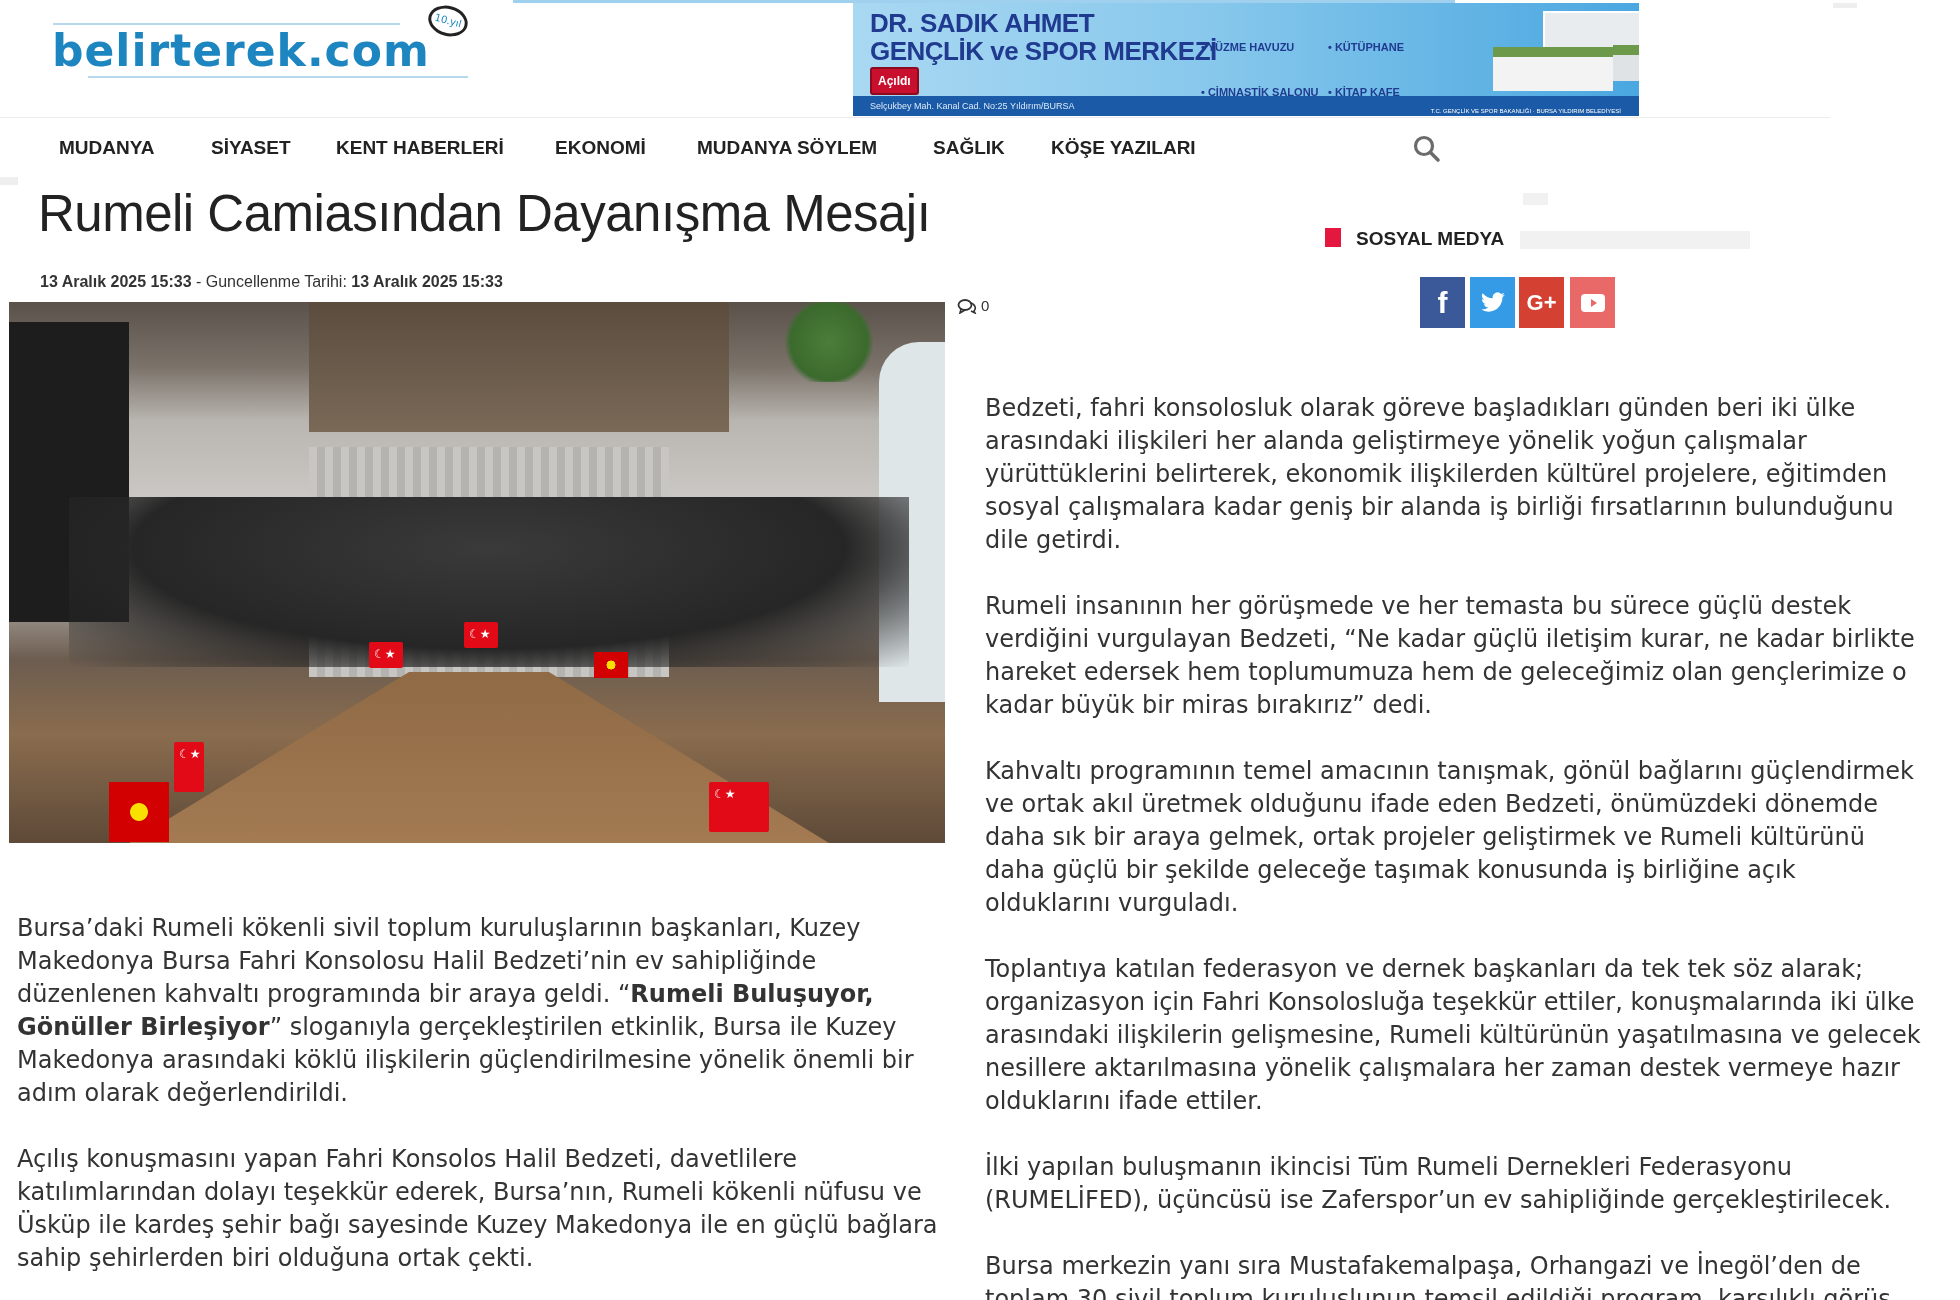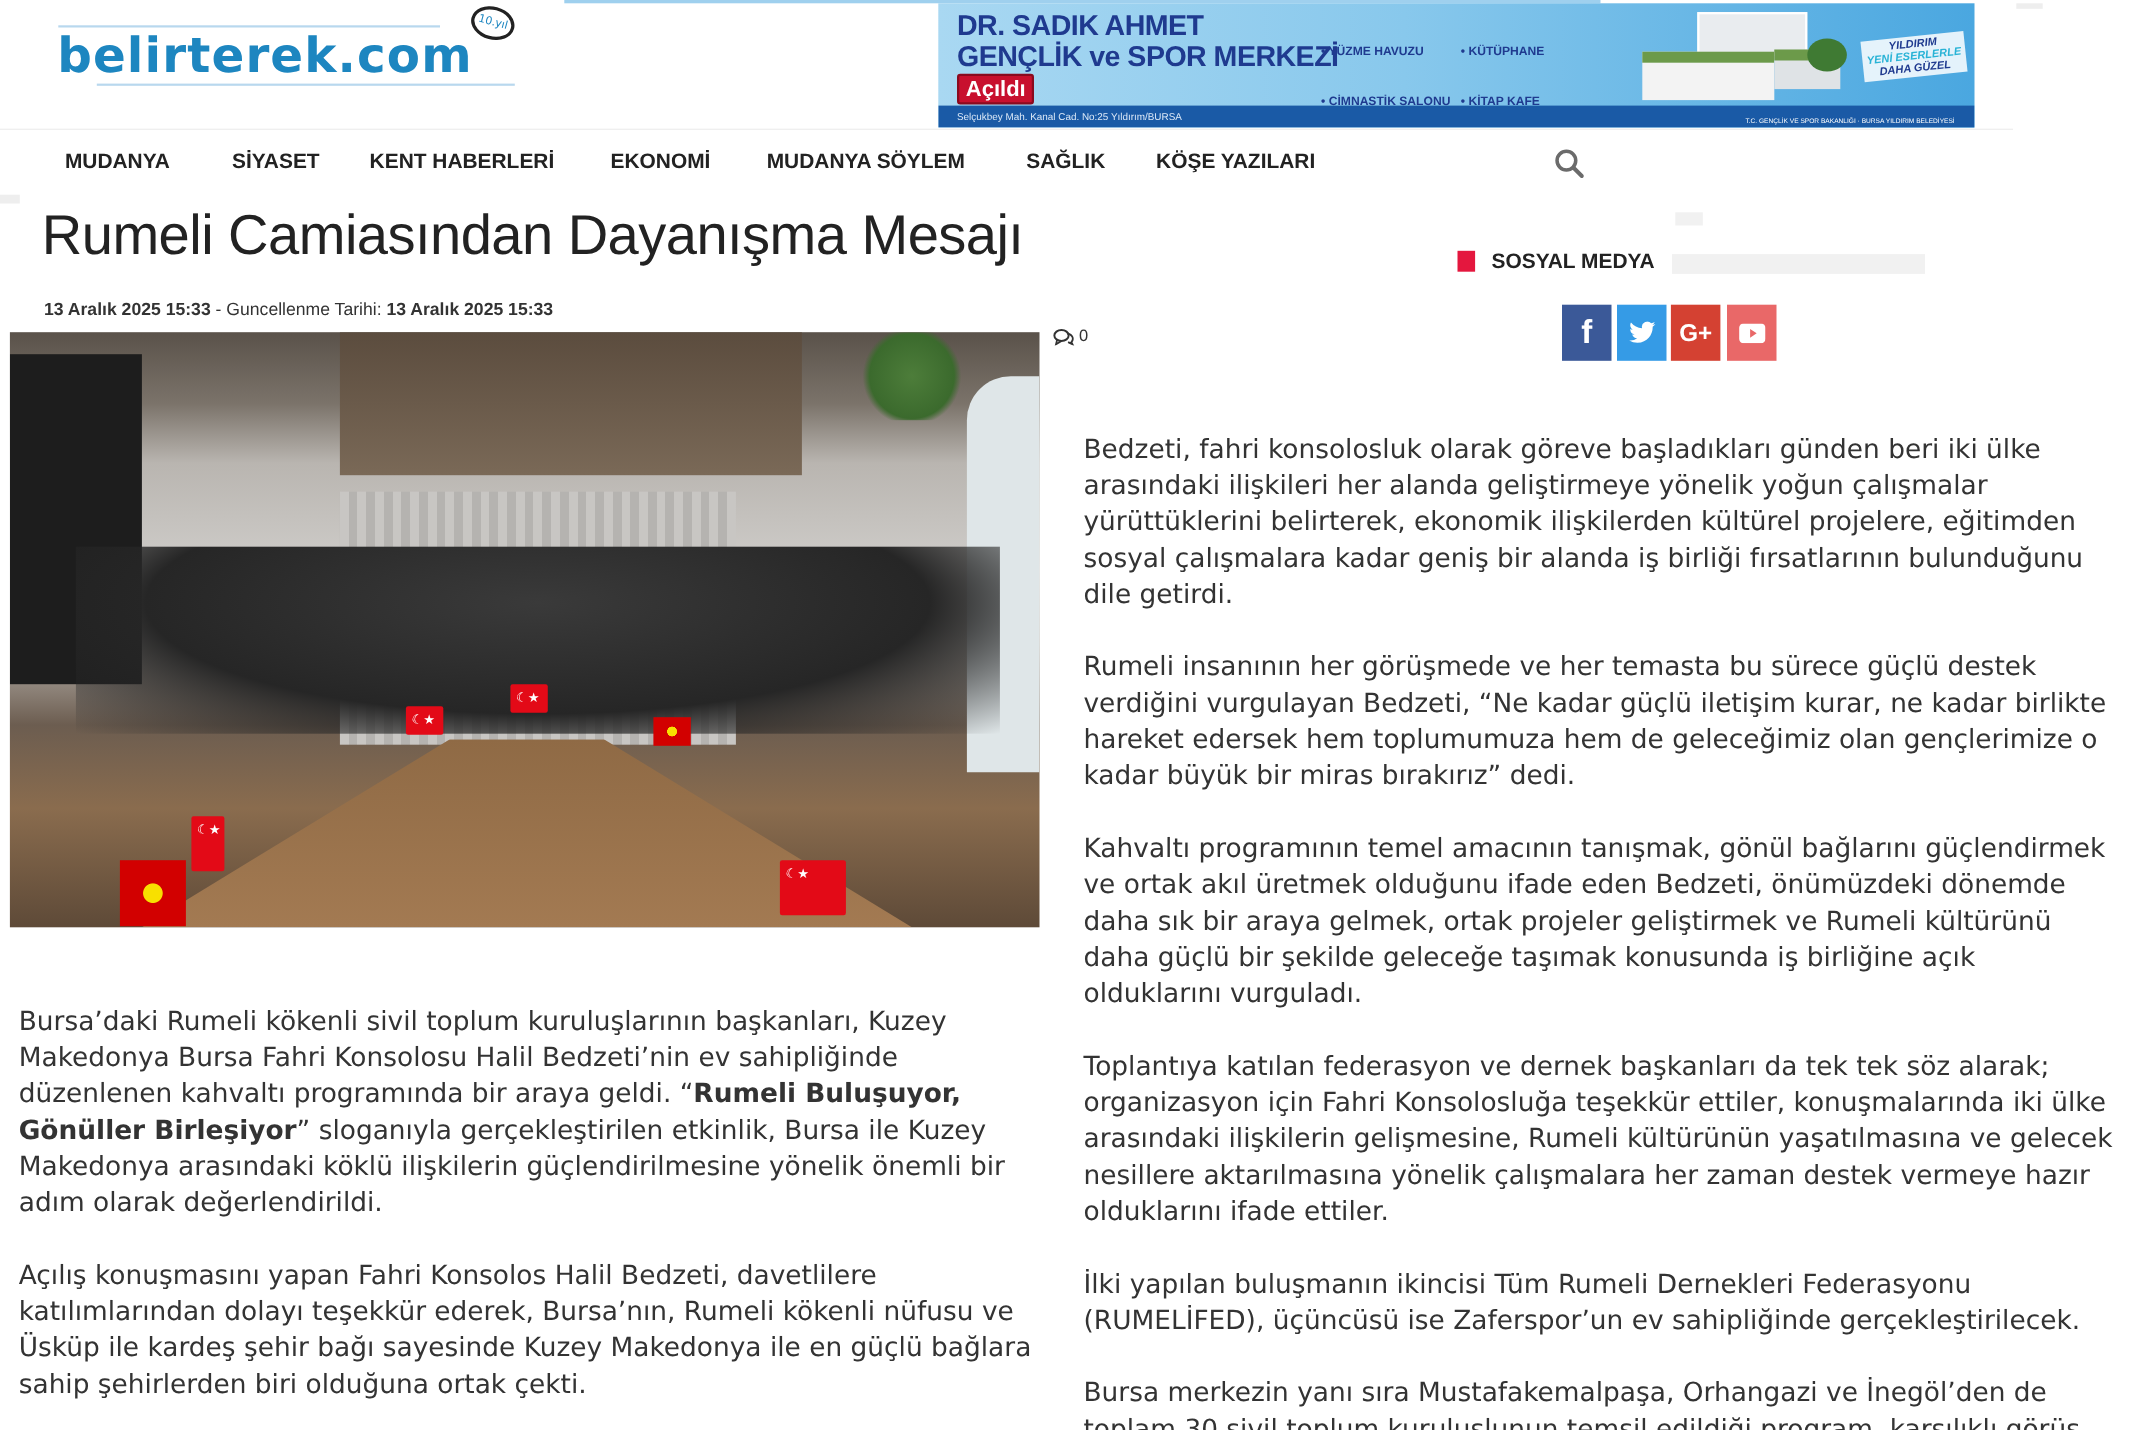--- a/index.html
+++ b/index.html
@@ -11,23 +11,23 @@
   .top-strip-r { position: absolute; left: 1833px; top: 3px; width: 24px; height: 5px; background: #eee; }
 
   
   .logo { position: absolute; left: 50px; top: 6px; width: 430px; height: 76px; }
   .logo .line-top { position: absolute; left: 3px; top: 17px; width: 347px; height: 2px; background: #b8d8ee; }
   .logo .line-bot { position: absolute; left: 38px; top: 70px; width: 380px; height: 2px; background: #b8d8ee; }
   .logo .wordmark { position: absolute; left: 2px; top: 20px; font-family: "DejaVu Sans", sans-serif; font-weight: bold; font-size: 44px; letter-spacing: 1px; color: #1d86c0; line-height: 50px; }
   .logo .bubble { position: absolute; left: 378px; top: 0; width: 40px; height: 30px; border: 3px solid #222; border-radius: 50%; background: #fff; font-size: 10px; color: #1d86c0; text-align: center; line-height: 24px; transform: rotate(15deg); }
 
   
-  .banner { position: absolute; left: 853px; top: 3px; width: 942px; height: 113px; background: linear-gradient(90deg, #a9d8f2 0%, #88c8ec 45%, #4aa7e0 100%); overflow: hidden; }
+  .banner { position: absolute; left: 853px; top: 3px; width: 786px; height: 113px; background: linear-gradient(90deg, #a9d8f2 0%, #88c8ec 45%, #4aa7e0 100%); overflow: hidden; }
   .banner .b-title { position: absolute; left: 17px; top: 6px; font-family: "Liberation Sans", sans-serif; font-weight: bold; font-size: 26px; line-height: 28px; color: #1f3a8f; letter-spacing: -0.5px; }
-  .banner .b-badge { position: absolute; left: 17px; top: 64px; background: #c8102e; color: #fff; font-family: "Liberation Sans", sans-serif; font-weight: bold; font-size: 20px; padding: 0 6px; border-radius: 3px; line-height: 24px; border: 2px solid #8a0a1f; }
+  .banner .b-badge { position: absolute; left: 17px; top: 64px; background: #c8102e; color: #fff; font-family: "Liberation Sans", sans-serif; font-weight: bold; font-size: 12px; padding: 0 6px; border-radius: 3px; line-height: 24px; border: 2px solid #8a0a1f; }
   .banner .b-list { position: absolute; top: 8px; font-family: "Liberation Sans", sans-serif; font-weight: bold; font-size: 11px; line-height: 16.5px; color: #1f3a8f; }
   .banner .b-list.l1 { left: 348px; }
   .banner .b-list.l2 { left: 475px; }
   .banner .b-list li { list-style: none; margin-top: 28px; }
   .banner .b-list li::before { content: "• "; }
   .banner .b-foot { position: absolute; left: 0; bottom: 0; width: 100%; height: 20px; background: #1a5aa6; color: #dce9f8; font-family: "Liberation Sans", sans-serif; font-size: 9px; line-height: 20px; padding-left: 17px; }
   .banner .b-building { position: absolute; left: 640px; top: 4px; width: 190px; height: 96px; }
   .banner .b-building .blk1 { position: absolute; left: 50px; top: 4px; width: 100px; height: 40px; background: #e9ecef; border: 2px solid #fff; }
   .banner .b-building .blk2 { position: absolute; left: 0; top: 40px; width: 120px; height: 44px; background: #f3f3f3; border-top: 10px solid #6c9a4a; }
   .banner .b-building .blk3 { position: absolute; left: 120px; top: 38px; width: 60px; height: 36px; background: #dfe3e6; border-top: 10px solid #6c9a4a; }

